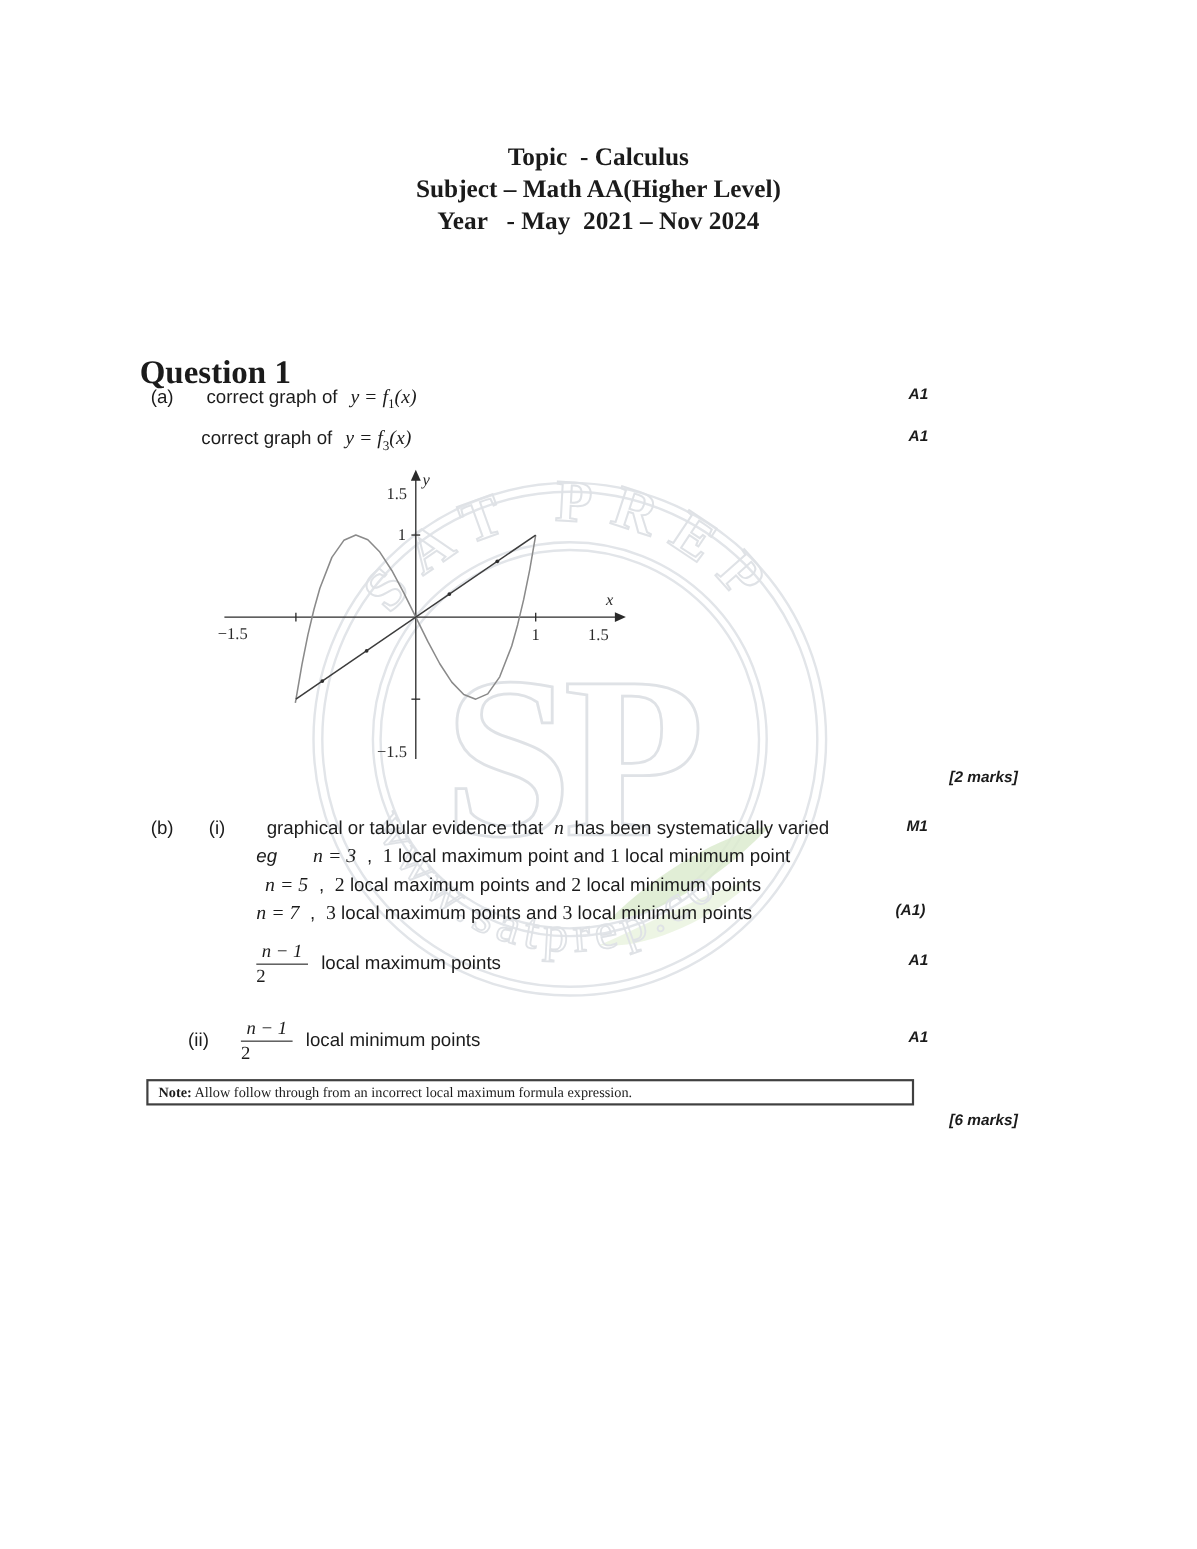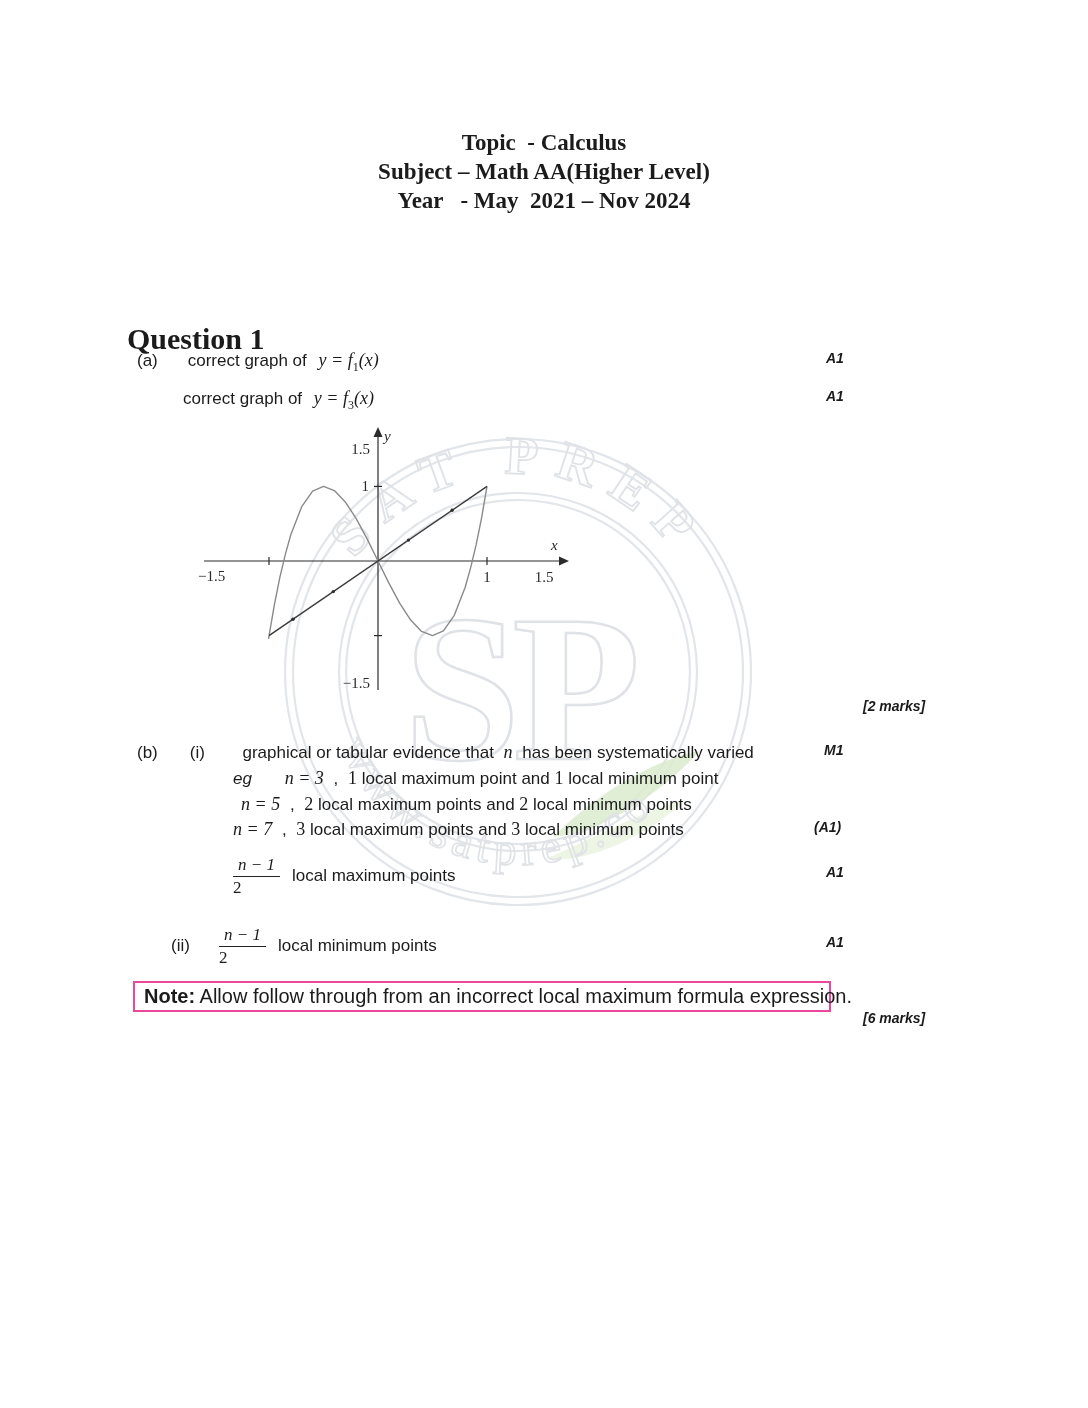--- a/index.html
+++ b/index.html
@@ -21,22 +21,22 @@
   .sep{margin:0 5px;}
   .mark{position:absolute;font-weight:bold;font-style:italic;font-size:14px;}
   .bracket-mark{position:absolute;font-weight:bold;font-style:italic;font-size:14px;}
   .egword{font-style:italic;margin-right:28px;}
   .frac{display:inline-block;text-align:left;vertical-align:middle;
         font-family:"Liberation Serif", serif;font-size:17px;line-height:20px;}
   .frac .num{display:block;font-style:italic;padding:0 5px 1px 5px;border-bottom:1.5px solid #222;}
   .frac .den{display:block;padding-top:1px;}
   .fracrow{display:flex;align-items:center;height:46px;}
   .fractext{margin-left:12px;}
-  .notebox{position:absolute;left:133px;top:981px;width:676px;border:2px solid #ec4899;
-           padding:2px 9px;font-size:20px;white-space:nowrap;}
+  .notebox{position:absolute;left:133px;top:981px;width:676px;border:2px solid #404040;
+           padding:2px 9px;font-size:13px;white-space:nowrap;font-family:Liberation Serif, serif;}
   .notebox b{font-weight:bold;}
   
   .wm{position:absolute;left:253px;top:407px;z-index:0;}
   .content{position:relative;z-index:1;}
   svg text{font-family:"Liberation Serif", serif;}
 </style>
 </head>
 <body>
 
 <div class="page">

